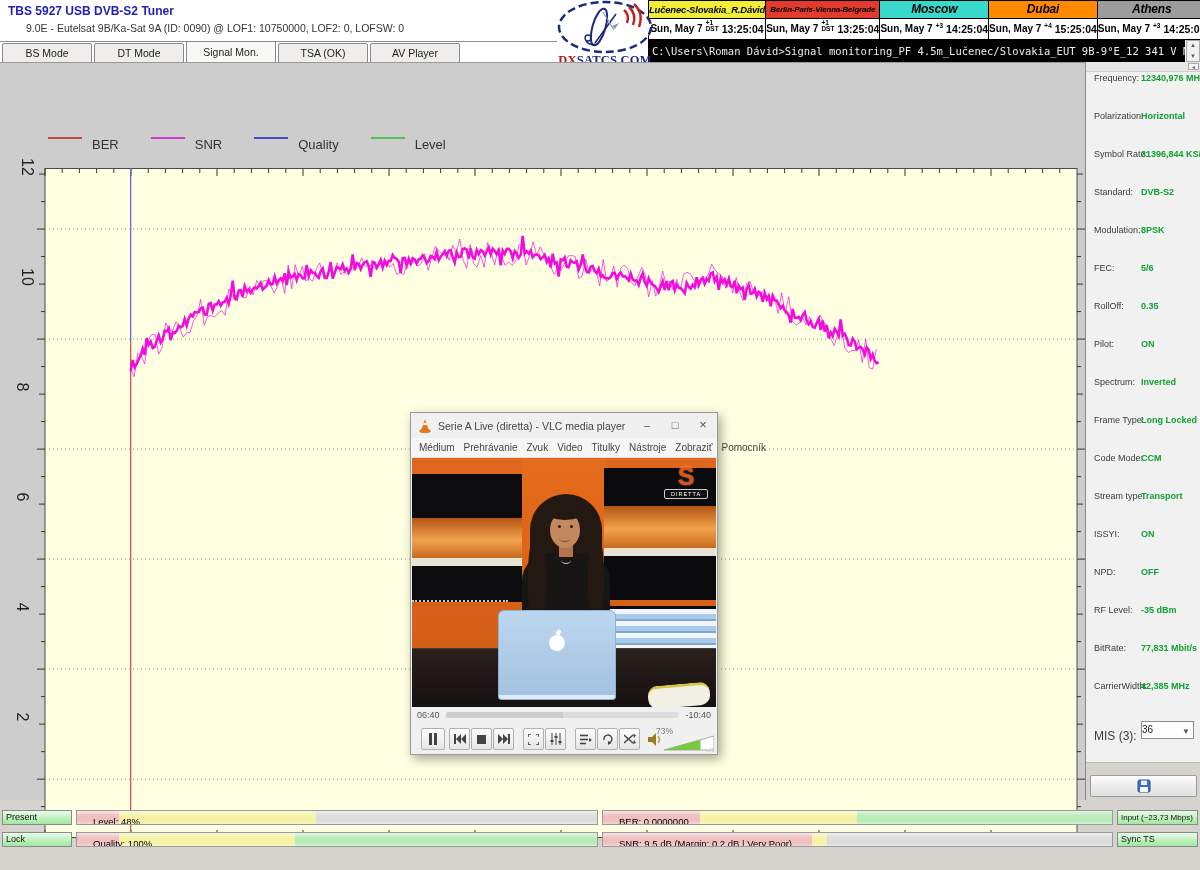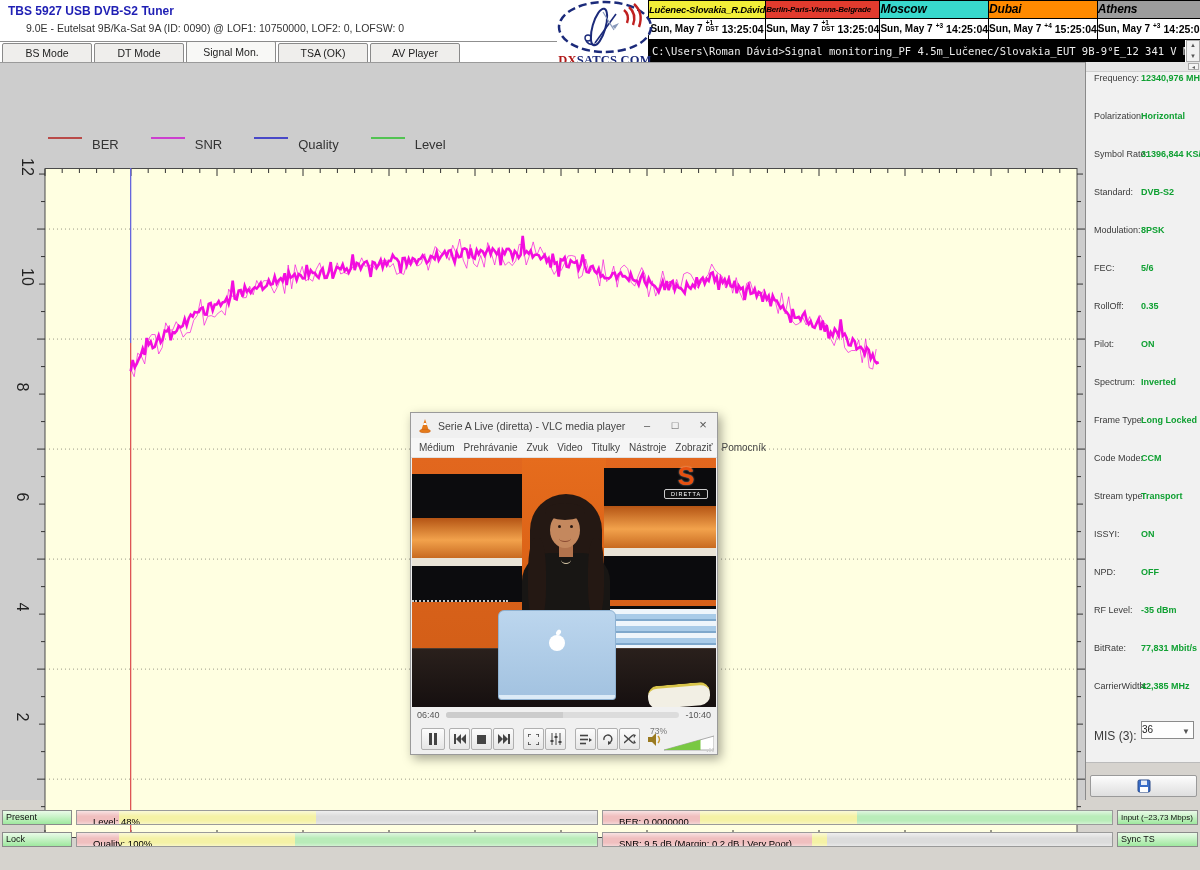--- a/index.html
+++ b/index.html
@@ -13,21 +13,21 @@
   #header-line{position:absolute;left:0;top:41px;width:557px;height:1px;background:#8f8f8f}
   #tabs{position:absolute;left:2px;top:43px;display:flex;gap:2px}
   .tab{min-width:64px;padding:0 12px;height:18px;line-height:18px;text-align:center;font-size:10.5px;color:#222;
        background:#efeeec;border:1px solid #8a8a8a;border-radius:2px 2px 0 0}
   .tab.active{background:#f8f8f6;height:20px;line-height:20px;margin-top:-2px;border-bottom-color:#f8f8f6}
 
   
   #clocks{position:absolute;left:648px;top:0;width:551px;height:38px;display:flex;border:1px solid #000;background:#fff}
   .clock{flex:1;border-right:1px solid #000;display:flex;flex-direction:column}
   .clock:last-child{border-right:none}
-  .clock-h{height:17px;line-height:17px;text-align:left;font-size:10px;font-weight:bold;font-style:italic;
+  .clock-h{height:17px;line-height:17px;text-align:center;font-size:10px;font-weight:bold;font-style:italic;
            border-bottom:1px solid #000;white-space:nowrap;overflow:hidden;letter-spacing:-.2px}
   .clock-t{height:19px;background:#fff;display:flex;align-items:center;justify-content:center;gap:3px}
   .c-date{font-weight:bold;font-size:10px;white-space:nowrap}
   .c-sup{display:flex;flex-direction:column;font-size:6.5px;line-height:6px;font-weight:bold;margin-top:-6px}
   .c-time{font-weight:bold;font-size:10.5px;white-space:nowrap}
 
   
   #terminal{position:absolute;left:648px;top:40px;width:537px;height:22px;background:#000;color:#ececec;
             font-family:"DejaVu Sans Mono",monospace;font-size:10.5px;line-height:22px;padding-left:4px;
             white-space:nowrap;overflow:hidden;box-sizing:border-box}
@@ -132,21 +132,21 @@
 
   
   #vlc-seekrow{position:absolute;left:0;top:294px;width:100%;height:16px;display:flex;align-items:center;gap:6px;
                padding:0 6px;box-sizing:border-box}
   .vtime{font-size:9px;color:#555}
   #seek-track{flex:1;height:6px;background:#dcdcdc;border-radius:3px;position:relative;overflow:hidden}
   #seek-fill{position:absolute;left:0;top:0;height:100%;width:50%;background:#cccccc}
   #vlc-buttons{position:absolute;left:0;top:310px;width:100%;height:32px}
   .vbtn{position:absolute;top:5px;height:22px;background:linear-gradient(#fcfcfc,#e6e6e6);border:1px solid #b0b0b0;
         border-radius:2px;display:flex;align-items:center;justify-content:center;box-sizing:border-box}
-  #vol-label{position:absolute;left:239px;top:3px;font-size:8.5px;color:#777}
+  #vol-label{position:absolute;left:245px;top:3px;font-size:8.5px;color:#777}
   #resize-grip{position:absolute;right:2px;bottom:2px;font-size:7px;color:#999;letter-spacing:1px}
 </style>
 </head>
 <body>
 
 <div id="screen">
 
   <div id="header">
     <div id="app-title">TBS 5927 USB DVB-S2 Tuner</div>
     <div id="app-subtitle">9.0E - Eutelsat 9B/Ka-Sat 9A (ID: 0090) @ LOF1: 10750000, LOF2: 0, LOFSW: 0</div>

